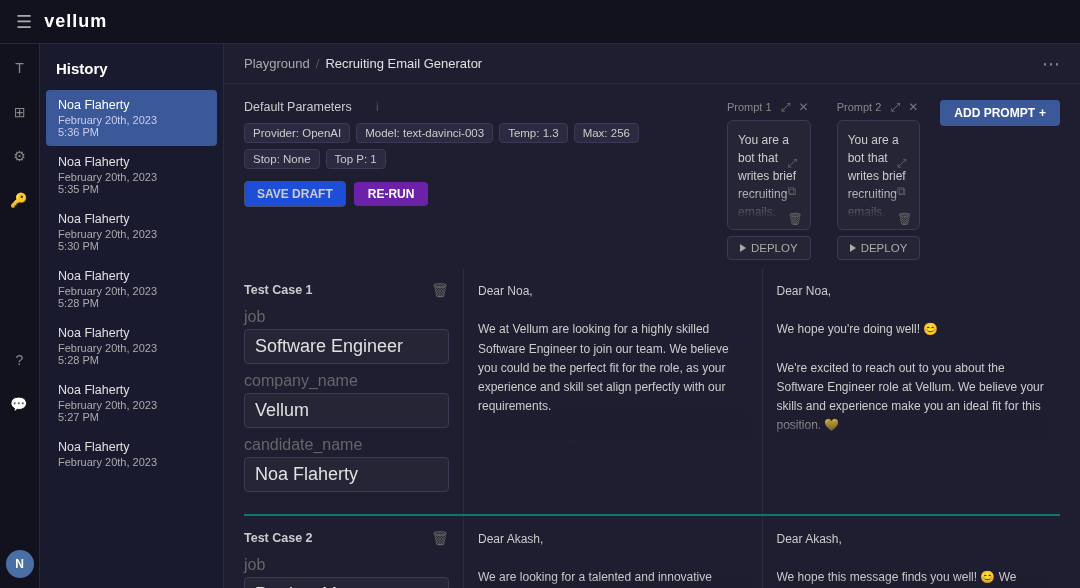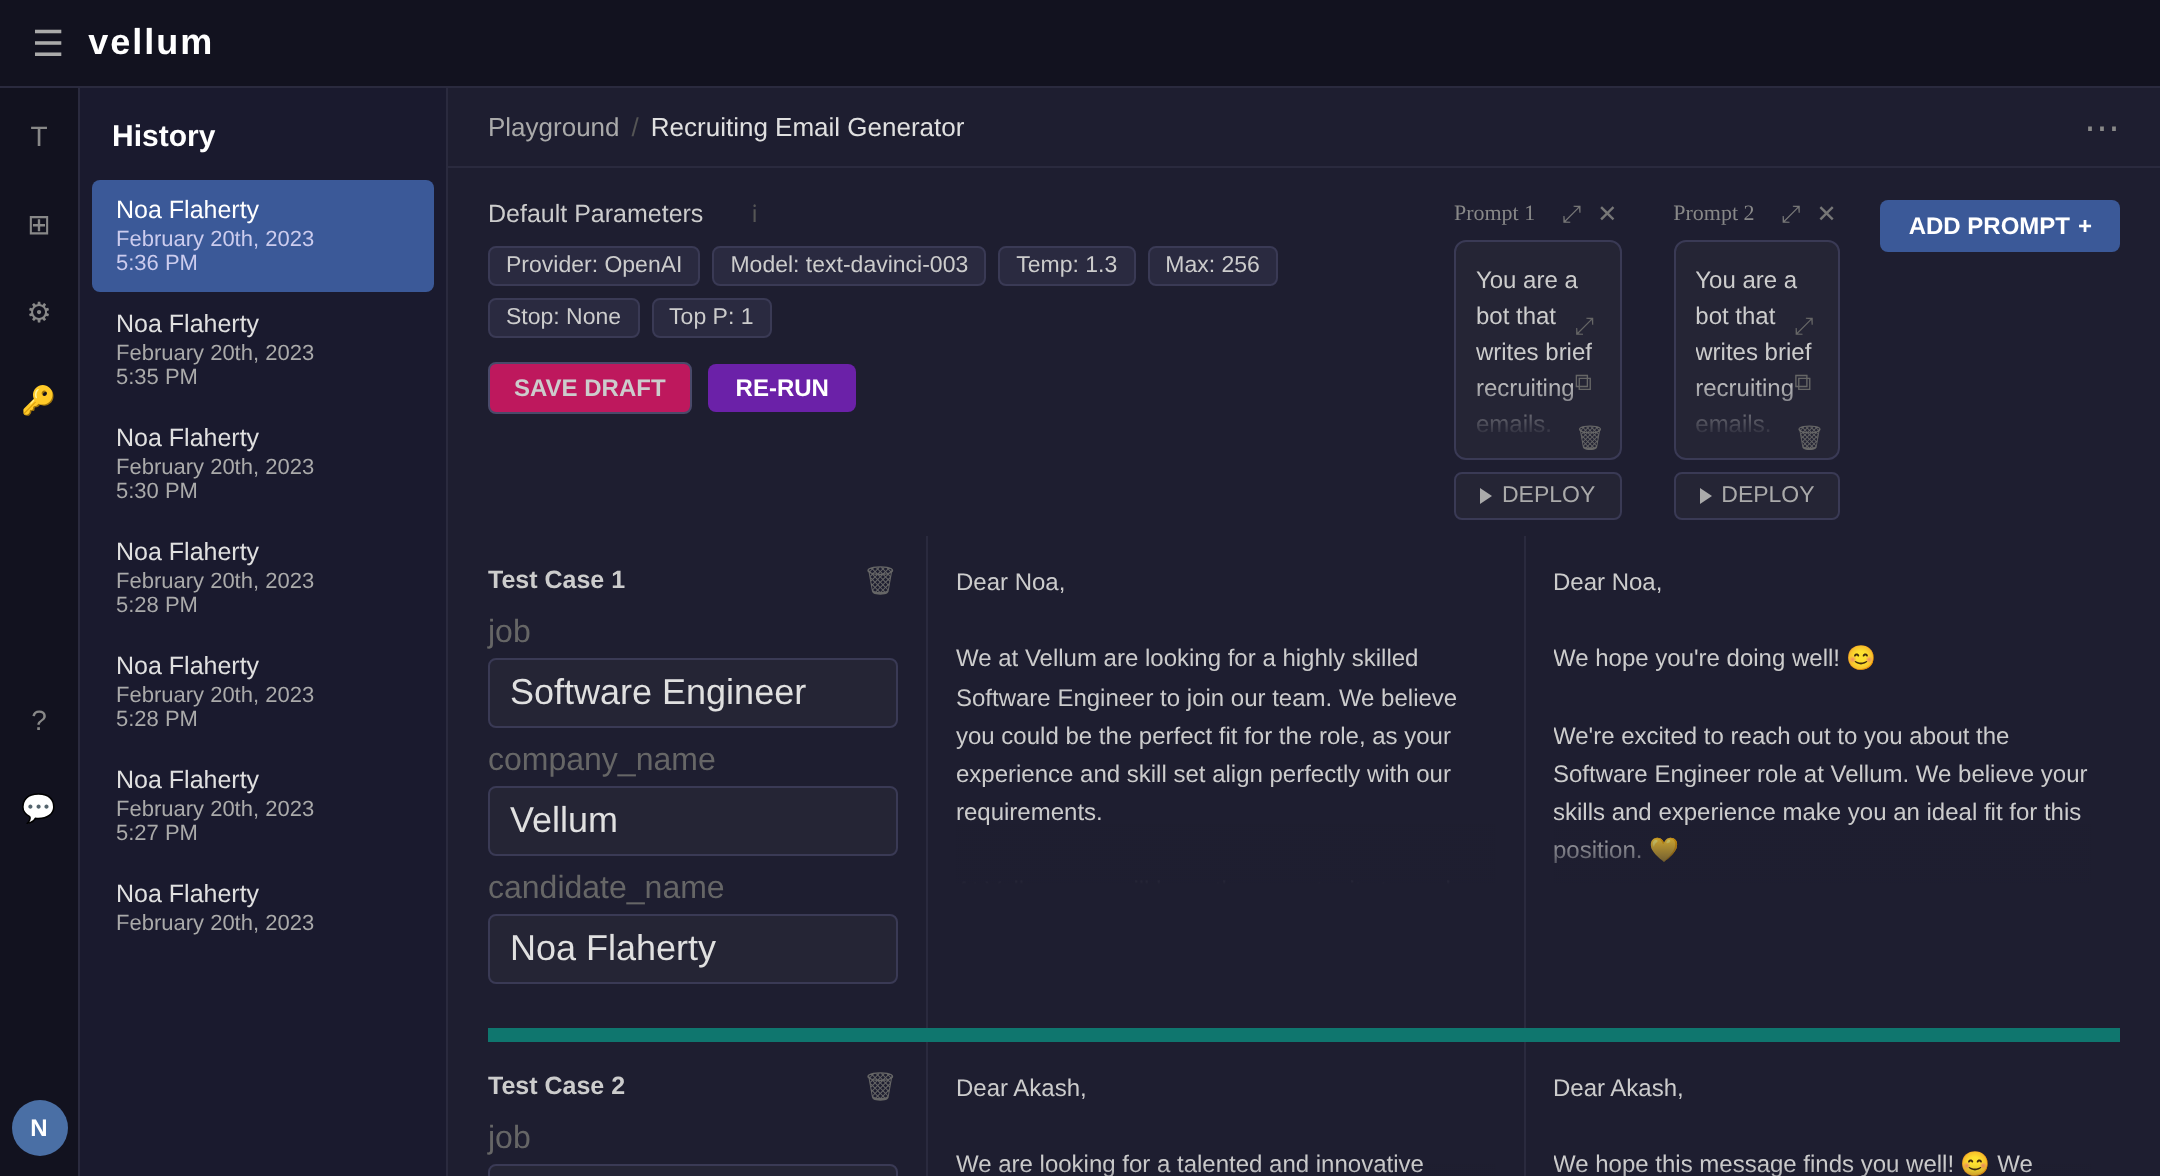--- a/index.html
+++ b/index.html
@@ -178,21 +178,21 @@
       font-size: 11.5px;
       color: #ccc;
     }
     .params-actions {
       display: flex;
       gap: 8px;
       align-items: center;
       margin-top: 4px;
     }
     .btn-save {
-      background: #be185d;
+      background: #1d4ed8;
       border: 1px solid #4a4a6a;
       border-radius: 4px;
       padding: 5px 12px;
       color: #ccc;
       font-size: 12px;
       cursor: pointer;
       font-weight: 600;
     }
     .btn-rerun {
       background: #6b21a8;
@@ -241,21 +241,21 @@
       padding: 0 8px 0 8px;
       position: relative;
     }
     .prompt-col:first-child { padding-left: 0; }
     .prompt-header {
       display: flex;
       align-items: center;
       justify-content: space-between;
       margin-bottom: 4px;
     }
-    .prompt-label { font-size: 11px; color: #888; font-family: Liberation Serif, serif; }
+    .prompt-label { font-size: 11px; color: #888; }
     .prompt-header-icons { display: flex; gap: 4px; }
     .ph-icon { color: #777; cursor: pointer; font-size: 12px; padding: 2px; }
     .prompt-box {
       background: #252535;
       border: 1px solid #3a3a55;
       border-radius: 6px;
       padding: 10px;
       font-size: 12px;
       color: #ccc;
       line-height: 1.5;
@@ -320,21 +320,21 @@
     .table-area {
       flex: 1;
       overflow-y: auto;
       padding: 0 20px 20px 20px;
     }
 
     .test-case-block {
       display: flex;
       gap: 0;
       margin-bottom: 0;
-      border-bottom: 7px solid #0f766e;
+      border-bottom: 2px solid #0f766e;
     }
     .test-case-inputs {
       width: 220px;
       flex-shrink: 0;
       padding: 14px 14px 14px 0;
       border-right: 1px solid #2a2a3e;
     }
     .tc-header {
       display: flex;
       align-items: center;

